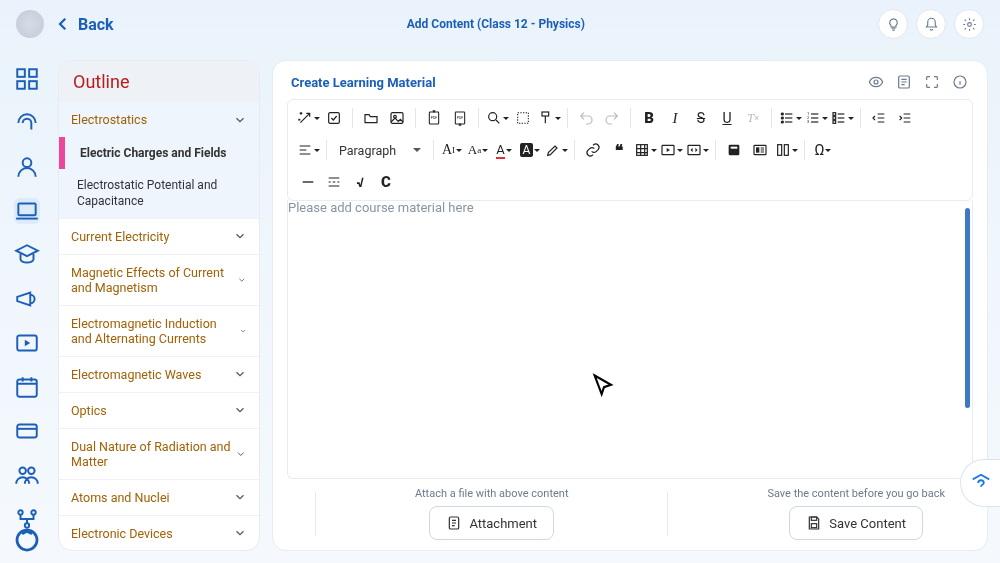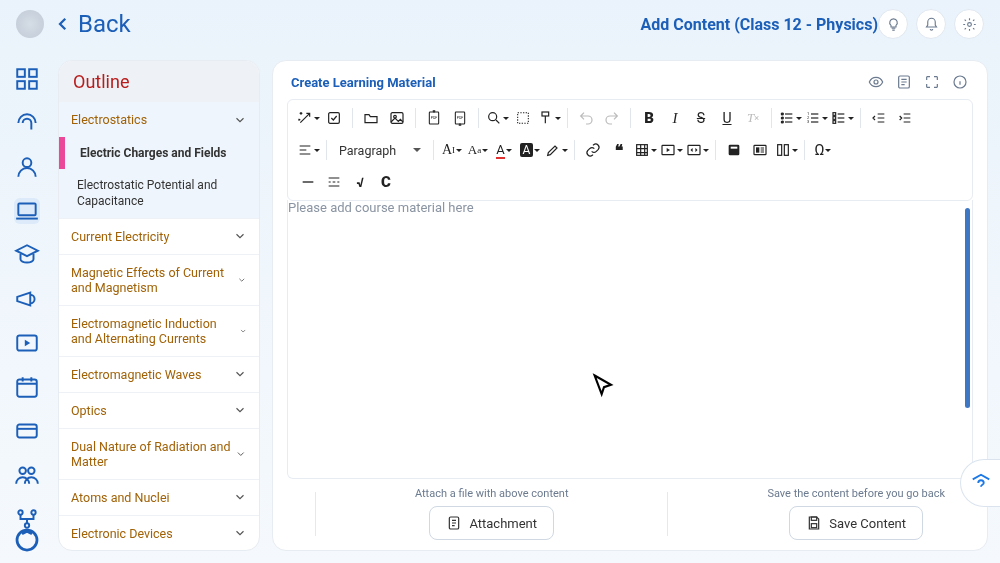--- a/index.html
+++ b/index.html
@@ -1,22 +1,22 @@
 <!DOCTYPE html>
 <html><head>
 <meta charset="utf-8">
 <style>
 * { box-sizing: border-box; margin: 0; padding: 0; }
 body { font-family: -apple-system, BlinkMacSystemFont, "Segoe UI", Roboto, sans-serif; background: linear-gradient(180deg, #eaf3fb 0%, #f5f9fd 100%); width: 1000px; height: 563px; overflow: hidden; color: #333; }
 
 .topbar { display: flex; align-items: center; height: 48px; padding: 0 16px; }
 .avatar { width: 28px; height: 28px; border-radius: 50%; background: radial-gradient(circle, #d5dde6 0%, #c1cbd6 100%); margin-right: 10px; }
-.back-btn { display: flex; align-items: center; color: #1c5fb8; font-weight: 400; font-size: 24px; cursor: pointer; }
+.back-btn { display: flex; align-items: center; color: #1c5fb8; font-weight: 700; font-size: 16px; cursor: pointer; }
 .back-btn svg { width: 18px; height: 18px; margin-right: 6px; }
-.page-title { flex: 1; text-align: right; color: #1c5fb8; font-weight: 700; font-size: 16px; }
+.page-title { flex: 1; text-align: center; color: #1c5fb8; font-weight: 700; font-size: 12px; }
 .top-icons { display: flex; gap: 8px; }
 .top-icn { width: 30px; height: 30px; border-radius: 50%; background: #fff; border: 1px solid #e1e8f0; display: flex; align-items: center; justify-content: center; cursor: pointer; color: #6b7a8f; }
 
 .main { display: flex; height: calc(563px - 48px); }
 .iconbar { width: 54px; display: flex; flex-direction: column; align-items: center; padding-top: 18px; gap: 18px; position: relative; }
 .iconbar .icn { width: 26px; height: 26px; display: flex; align-items: center; justify-content: center; color: #1c5fb8; cursor: pointer; border-radius: 6px; }
 .iconbar .icn.active { background: #dceaf9; }
 .logo-bottom { position: absolute; bottom: 8px; width: 30px; height: 30px; color: #1c5fb8; }
 
 .body { flex: 1; display: flex; padding: 12px 12px 12px 4px; gap: 12px; }

